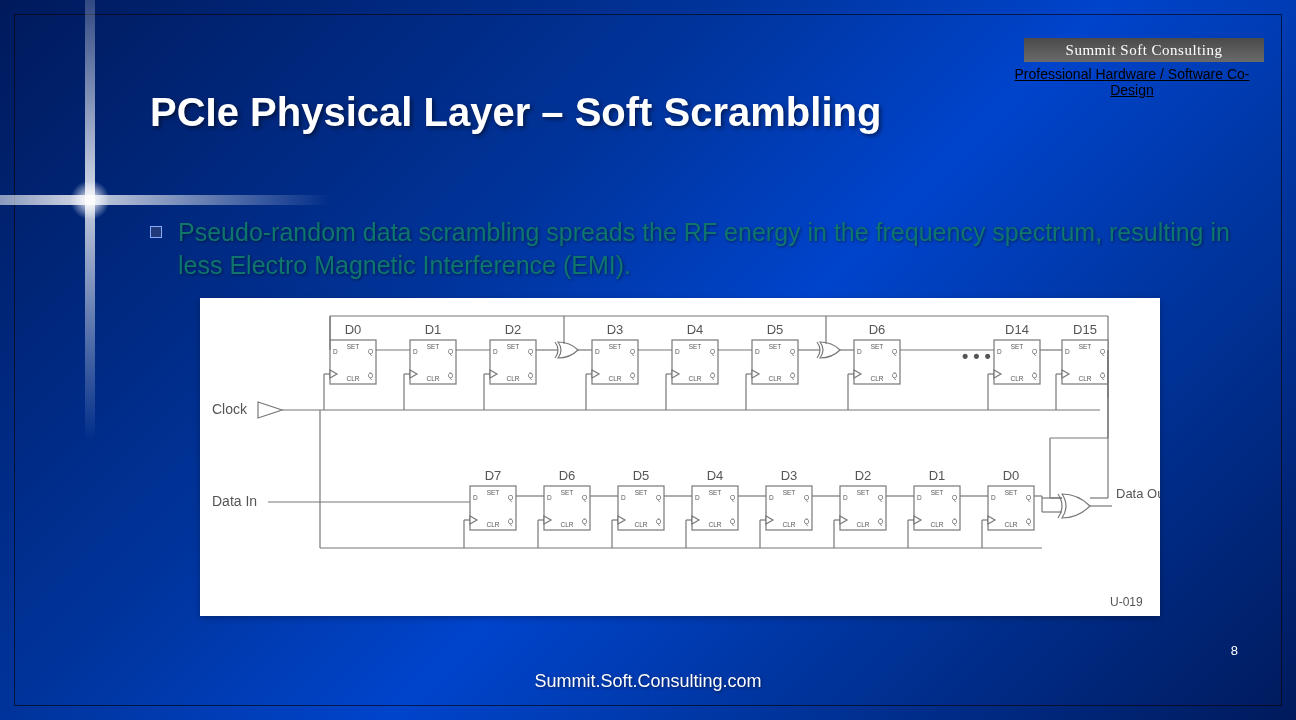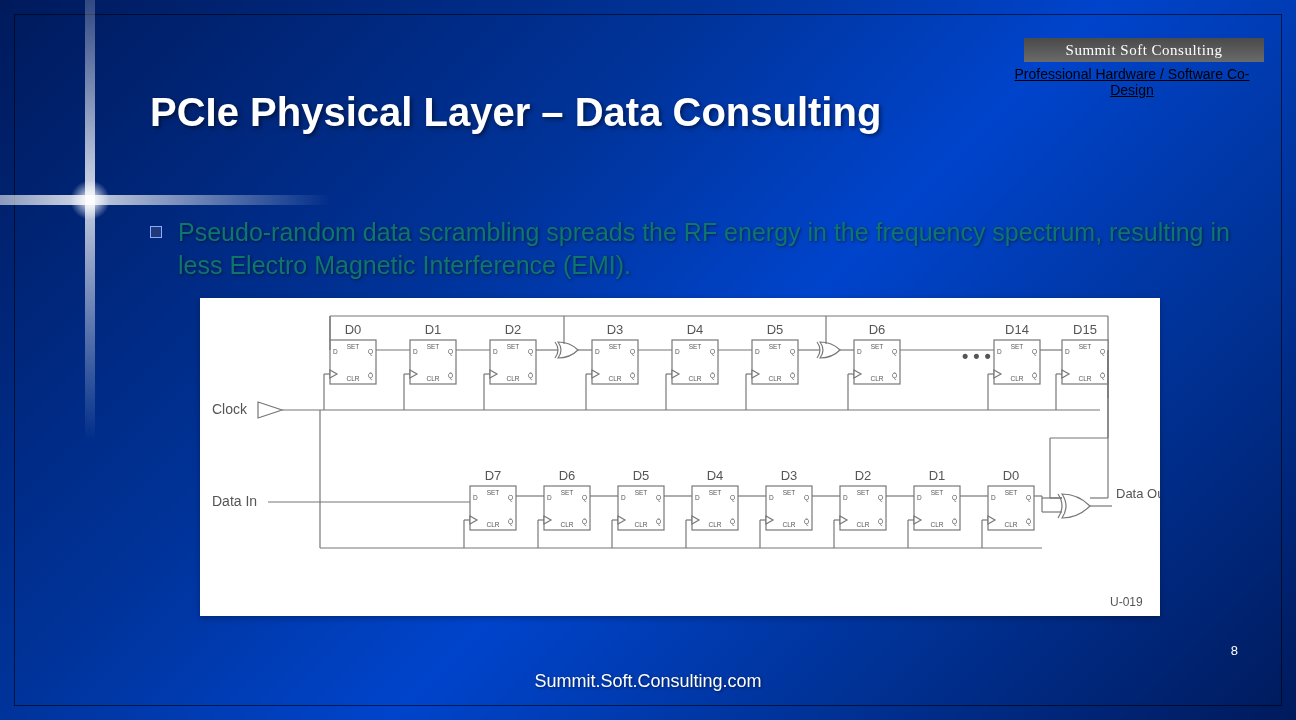--- a/index.html
+++ b/index.html
@@ -142,21 +142,21 @@
 <body>
 
 <div class="border-frame"></div>
 <div class="flash">
     <div class="flash-core"></div>
   </div>
 
 <div class="logo-box">Summit Soft Consulting</div>
 <div class="tagline">Professional Hardware / Software Co-Design</div>
 
-<div class="title">PCIe Physical Layer – Data Consulting</div>
+<div class="title">PCIe Physical Layer – Soft Scrambling</div>
 
 <div class="bullet-row">
   <div class="bullet-sq"></div>
   <div class="bullet-text">Pseudo-random data scrambling spreads the RF energy in the frequency spectrum, resulting in less Electro Magnetic Interference (EMI).</div>
 </div>
 
 <div class="diagram-wrap">
   <svg class="diagram-svg" viewBox="0 0 960 318">
 
     <text x="12" y="116" font-size="14">Clock</text>

